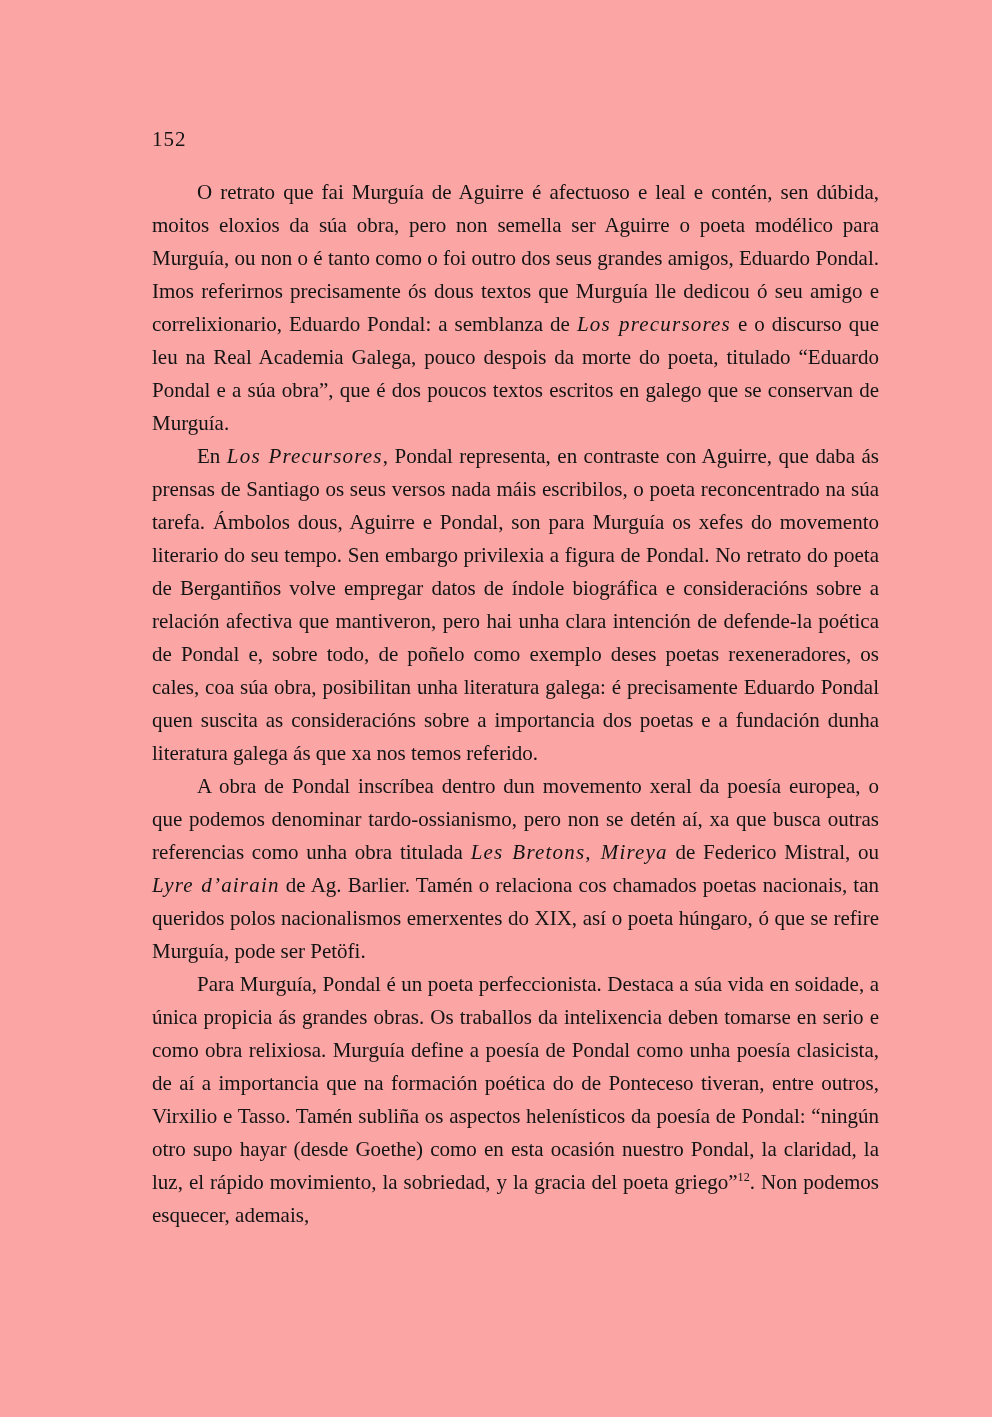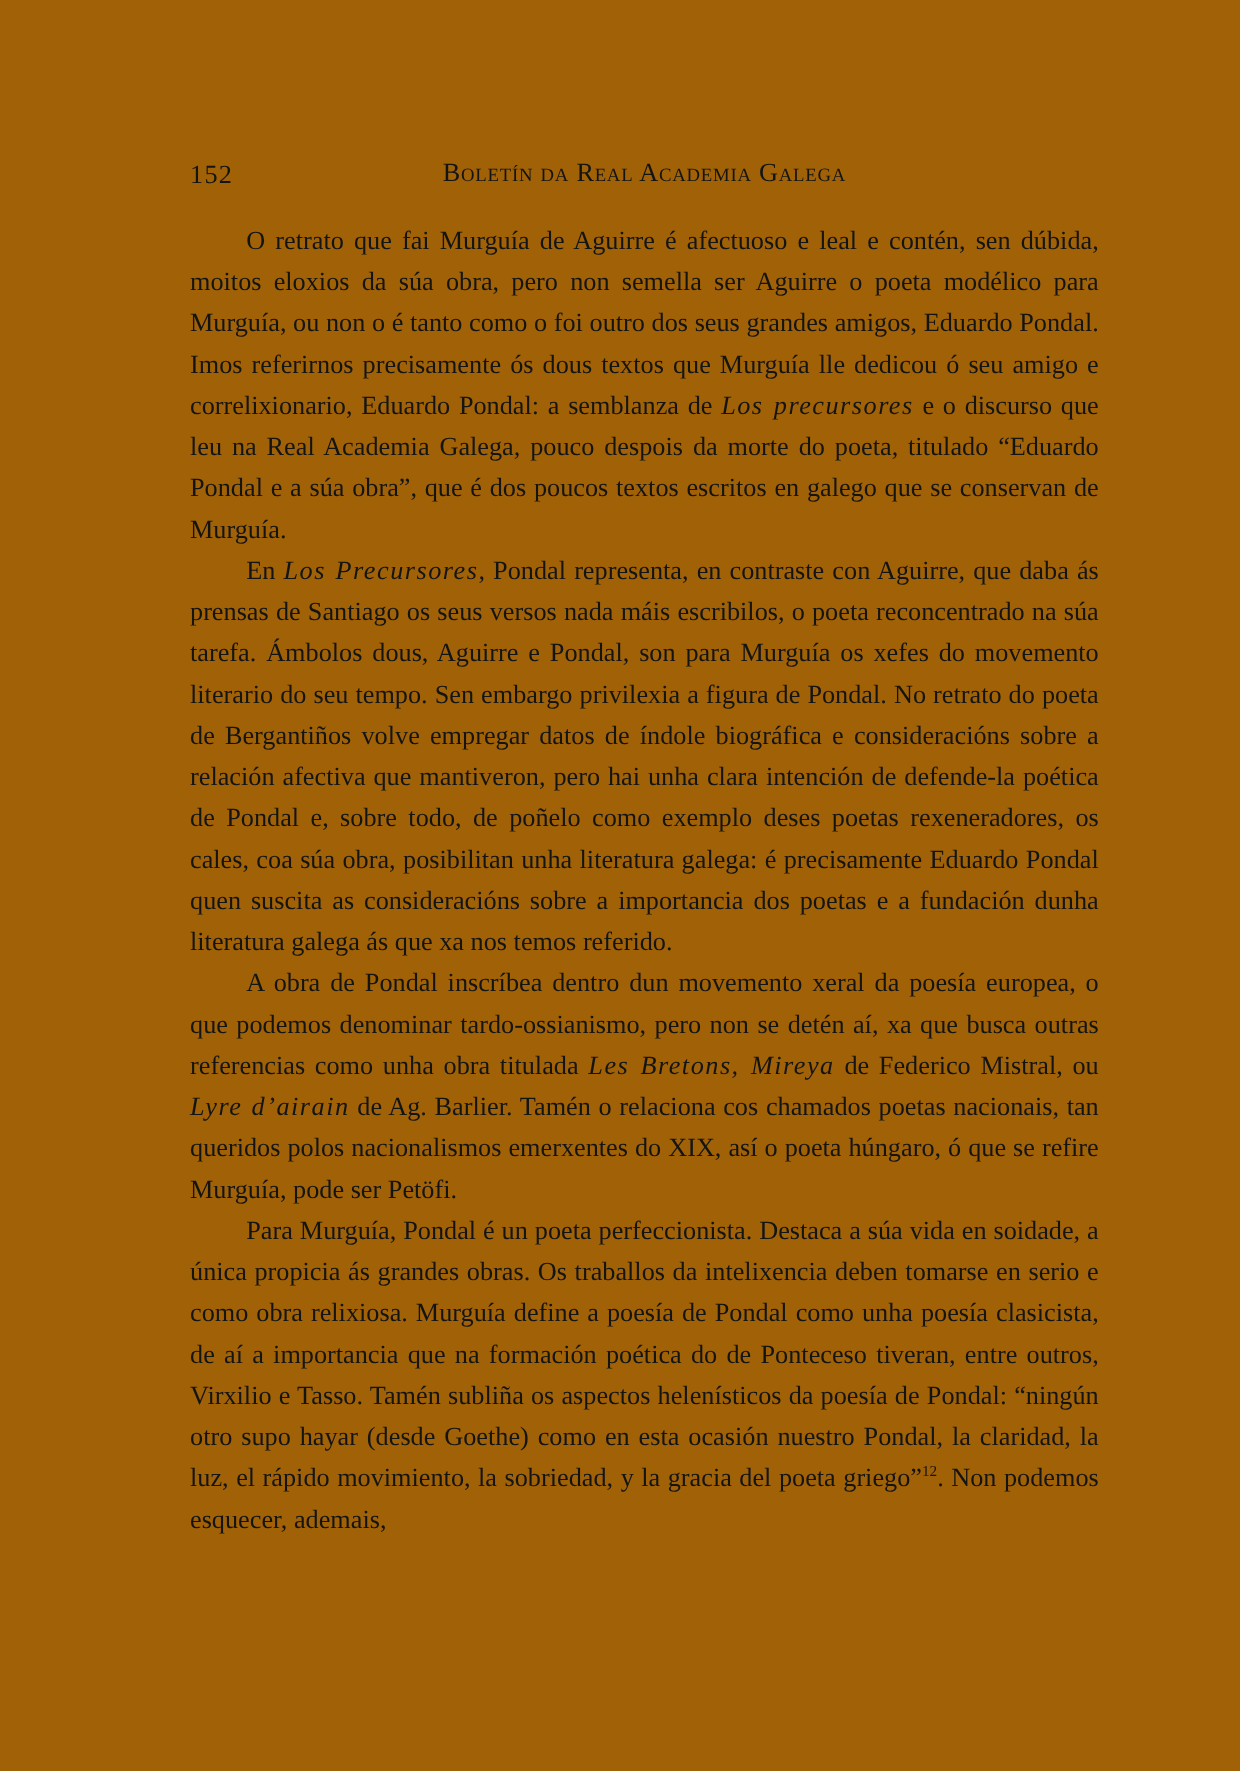--- a/index.html
+++ b/index.html
@@ -8,21 +8,21 @@
     width: 992px;
     height: 1417px;
     position: relative;
     font-family: "Liberation Serif", serif;
     color: #141414;
     overflow: hidden;
   }
   .page {
     position: absolute;
     inset: 0;
-    background: #a16207;
+    background: #fca5a5;
   }
   .page-header {
     position: absolute;
     top: 126px;
     left: 152px;
     width: 727px;
     height: 28px;
   }
   .page-number {
     position: absolute;
@@ -60,21 +60,20 @@
     line-height: 0;
   }
 </style>
 </head>
 <body>
 
 <div class="page">
 
   <div class="page-header">
     <span class="page-number">152</span>
-    <span class="header-title">Boletín da Real Academia Galega</span>
   </div>
 
   <div class="body-text">
       <p class="para"><span>O retrato que fai Murguía de Aguirre é afectuoso e leal e contén, sen dúbida, moitos eloxios da súa obra, pero non semella ser Aguirre o poeta modélico para Murguía, ou non o é tanto como o foi outro dos seus grandes amigos, Eduardo Pondal. Imos referirnos precisamente ós dous textos que Murguía lle dedicou ó seu amigo e correlixionario, Eduardo Pondal: a semblanza de </span><span class="run-italic">Los precursores</span><span> e o discurso que leu na Real Academia Galega, pouco despois da morte do poeta, titulado “Eduardo Pondal e a súa obra”, que é dos poucos textos escritos en galego que se conservan de Murguía.</span></p>
       <p class="para"><span>En </span><span class="run-italic">Los Precursores</span><span>, Pondal representa, en contraste con Aguirre, que daba ás prensas de Santiago os seus versos nada máis escribilos, o poeta reconcentrado na súa tarefa. Ámbolos dous, Aguirre e Pondal, son para Murguía os xefes do movemento literario do seu tempo. Sen embargo privilexia a figura de Pondal. No retrato do poeta de Bergantiños volve empregar datos de índole biográfica e consideracións sobre a relación afectiva que mantiveron, pero hai unha clara intención de defende-la poética de Pondal e, sobre todo, de poñelo como exemplo deses poetas rexeneradores, os cales, coa súa obra, posibilitan unha literatura galega: é precisamente Eduardo Pondal quen suscita as consideracións sobre a importancia dos poetas e a fundación dunha literatura galega ás que xa nos temos referido.</span></p>
       <p class="para"><span>A obra de Pondal inscríbea dentro dun movemento xeral da poesía europea, o que podemos denominar tardo-ossianismo, pero non se detén aí, xa que busca outras referencias como unha obra titulada </span><span class="run-italic">Les Bretons, Mireya</span><span> de Federico Mistral, ou </span><span class="run-italic">Lyre d’airain</span><span> de Ag. Barlier. Tamén o relaciona cos chamados poetas nacionais, tan queridos polos nacionalismos emerxentes do XIX, así o poeta húngaro, ó que se refire Murguía, pode ser Petöfi.</span></p>
       <p class="para"><span>Para Murguía, Pondal é un poeta perfeccionista. Destaca a súa vida en soidade, a única propicia ás grandes obras. Os traballos da intelixencia deben tomarse en serio e como obra relixiosa. Murguía define a poesía de Pondal como unha poesía clasicista, de aí a importancia que na formación poética do de Ponteceso tiveran, entre outros, Virxilio e Tasso. Tamén subliña os aspectos helenísticos da poesía de Pondal: “ningún otro supo hayar (desde Goethe) como en esta ocasión nuestro Pondal, la claridad, la luz, el rápido movimiento, la sobriedad, y la gracia del poeta griego”</span><sup>12</sup><span>. Non podemos esquecer, ademais,</span></p>
     </div>
 
 </div>

